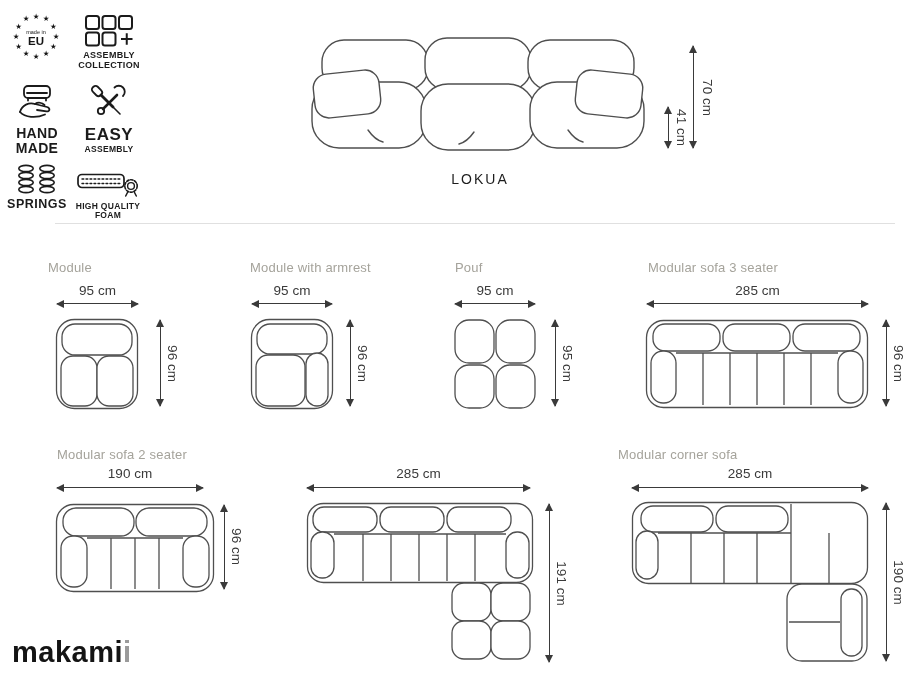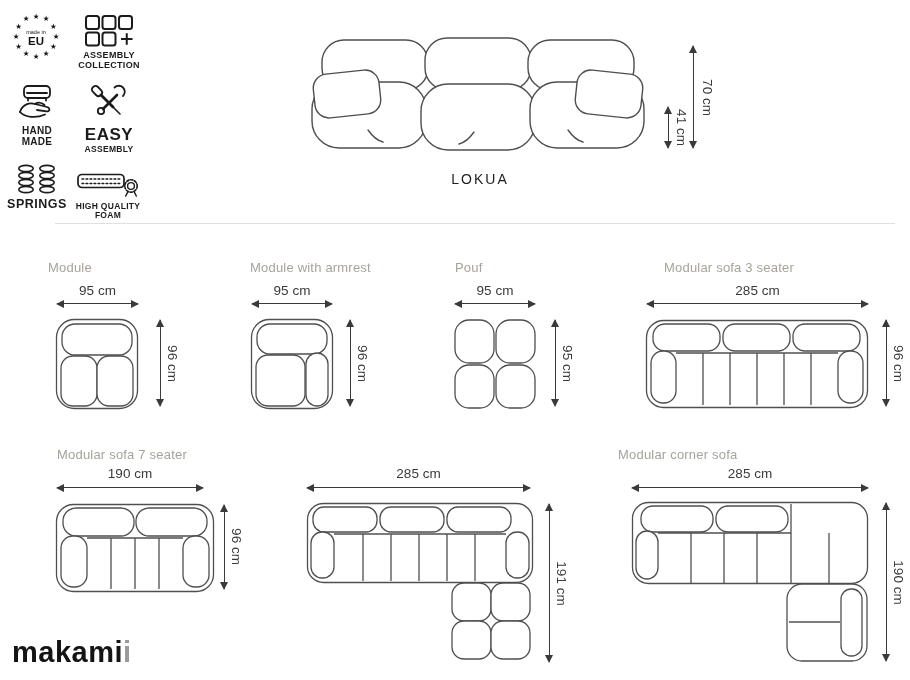--- a/index.html
+++ b/index.html
@@ -2,21 +2,21 @@
 <html><head>
 <meta charset="utf-8">
 <style>
   html,body{margin:0;padding:0;background:#fff;}
   .canvas{position:relative;width:910px;height:680px;background:#ffffff;overflow:hidden;
           font-family:"Liberation Sans", sans-serif;}
   
   .badge{position:absolute;display:flex;flex-direction:column;align-items:center;gap:4px;text-align:center;}
   .badge-label{font-weight:bold;color:#1b1b1b;line-height:1.08;letter-spacing:.3px;}
   .lbl-9{font-size:9px;}
-  .lbl-13{font-size:10px;}
+  .lbl-13{font-size:14px;}
   .lbl-17{font-size:17px;letter-spacing:.5px;}
   .lbl-85{font-size:8.5px;}
   .lbl-125{font-size:12.5px;letter-spacing:.5px;}
   
   .harrow{position:absolute;height:1.2px;background:#3a3a3a;}
   .harrow::before,.harrow::after{content:"";position:absolute;top:-3.5px;width:0;height:0;
       border-top:4px solid transparent;border-bottom:4px solid transparent;}
   .harrow::before{left:-1px;border-right:8px solid #3a3a3a;}
   .harrow::after{right:-1px;border-left:8px solid #3a3a3a;}
   .varrow{position:absolute;width:1.2px;background:#3a3a3a;}
@@ -217,41 +217,41 @@
       <rect x="43" y="2" width="39" height="43" rx="14"></rect>
       <rect x="2" y="47" width="39" height="43" rx="14"></rect>
       <rect x="43" y="47" width="39" height="43" rx="14"></rect>
     </g>
   </svg>
   <div class="varrow" style="left:555px;top:320px;height:86px;"></div>
   <div class="vwrap" style="left:527px;top:323px;">
     <span class="dim-label">95 cm</span>
   </div>
 
-  <div class="card-title" style="left:664px;top:260px;">Modular sofa 3 seater</div>
+  <div class="card-title" style="left:648px;top:260px;">Modular sofa 3 seater</div>
   <div class="hlabel dim-label" style="left:647px;top:283px;width:221px;">285 cm</div>
   <div class="harrow" style="left:647px;top:303px;width:221px;"></div>
   <svg class="drawing" style="left:645px;top:319px;" width="224" height="90" viewBox="0 0 224 90">
     <g fill="#ffffff" stroke="#4f4f4f" stroke-width="1.3" stroke-linejoin="round">
       <rect x="1.5" y="1.5" width="221" height="87" rx="17"></rect>
       <rect x="8" y="5" width="67" height="27" rx="12"></rect>
       <rect x="78" y="5" width="67" height="27" rx="12"></rect>
       <rect x="148" y="5" width="67" height="27" rx="12"></rect>
       <rect x="6" y="32" width="25" height="52" rx="12"></rect>
       <rect x="193" y="32" width="25" height="52" rx="12"></rect>
       <path d="M31,34 h162" fill="none"></path>
       <path d="M58,34 v52 M85,34 v52 M112,34 v52 M139,34 v52 M166,34 v52" fill="none"></path>
     </g>
   </svg>
   <div class="varrow" style="left:886px;top:320px;height:86px;"></div>
   <div class="vwrap" style="left:858px;top:323px;">
     <span class="dim-label">96 cm</span>
   </div>
 
-  <div class="card-title" style="left:57px;top:447px;">Modular sofa 7 seater</div>
+  <div class="card-title" style="left:57px;top:447px;">Modular sofa 2 seater</div>
   <div class="hlabel dim-label" style="left:57px;top:466px;width:146px;">190 cm</div>
   <div class="harrow" style="left:57px;top:487px;width:146px;"></div>
   <svg class="drawing" style="left:55px;top:503px;" width="160" height="90" viewBox="0 0 160 90">
     <g fill="#ffffff" stroke="#4f4f4f" stroke-width="1.3" stroke-linejoin="round">
       <rect x="1.5" y="1.5" width="157" height="87" rx="17"></rect>
       <rect x="8" y="5" width="71" height="28" rx="13"></rect>
       <rect x="81" y="5" width="71" height="28" rx="13"></rect>
       <rect x="6" y="33" width="26" height="51" rx="12"></rect>
       <rect x="128" y="33" width="26" height="51" rx="12"></rect>
       <path d="M32,35 h96" fill="none"></path>

